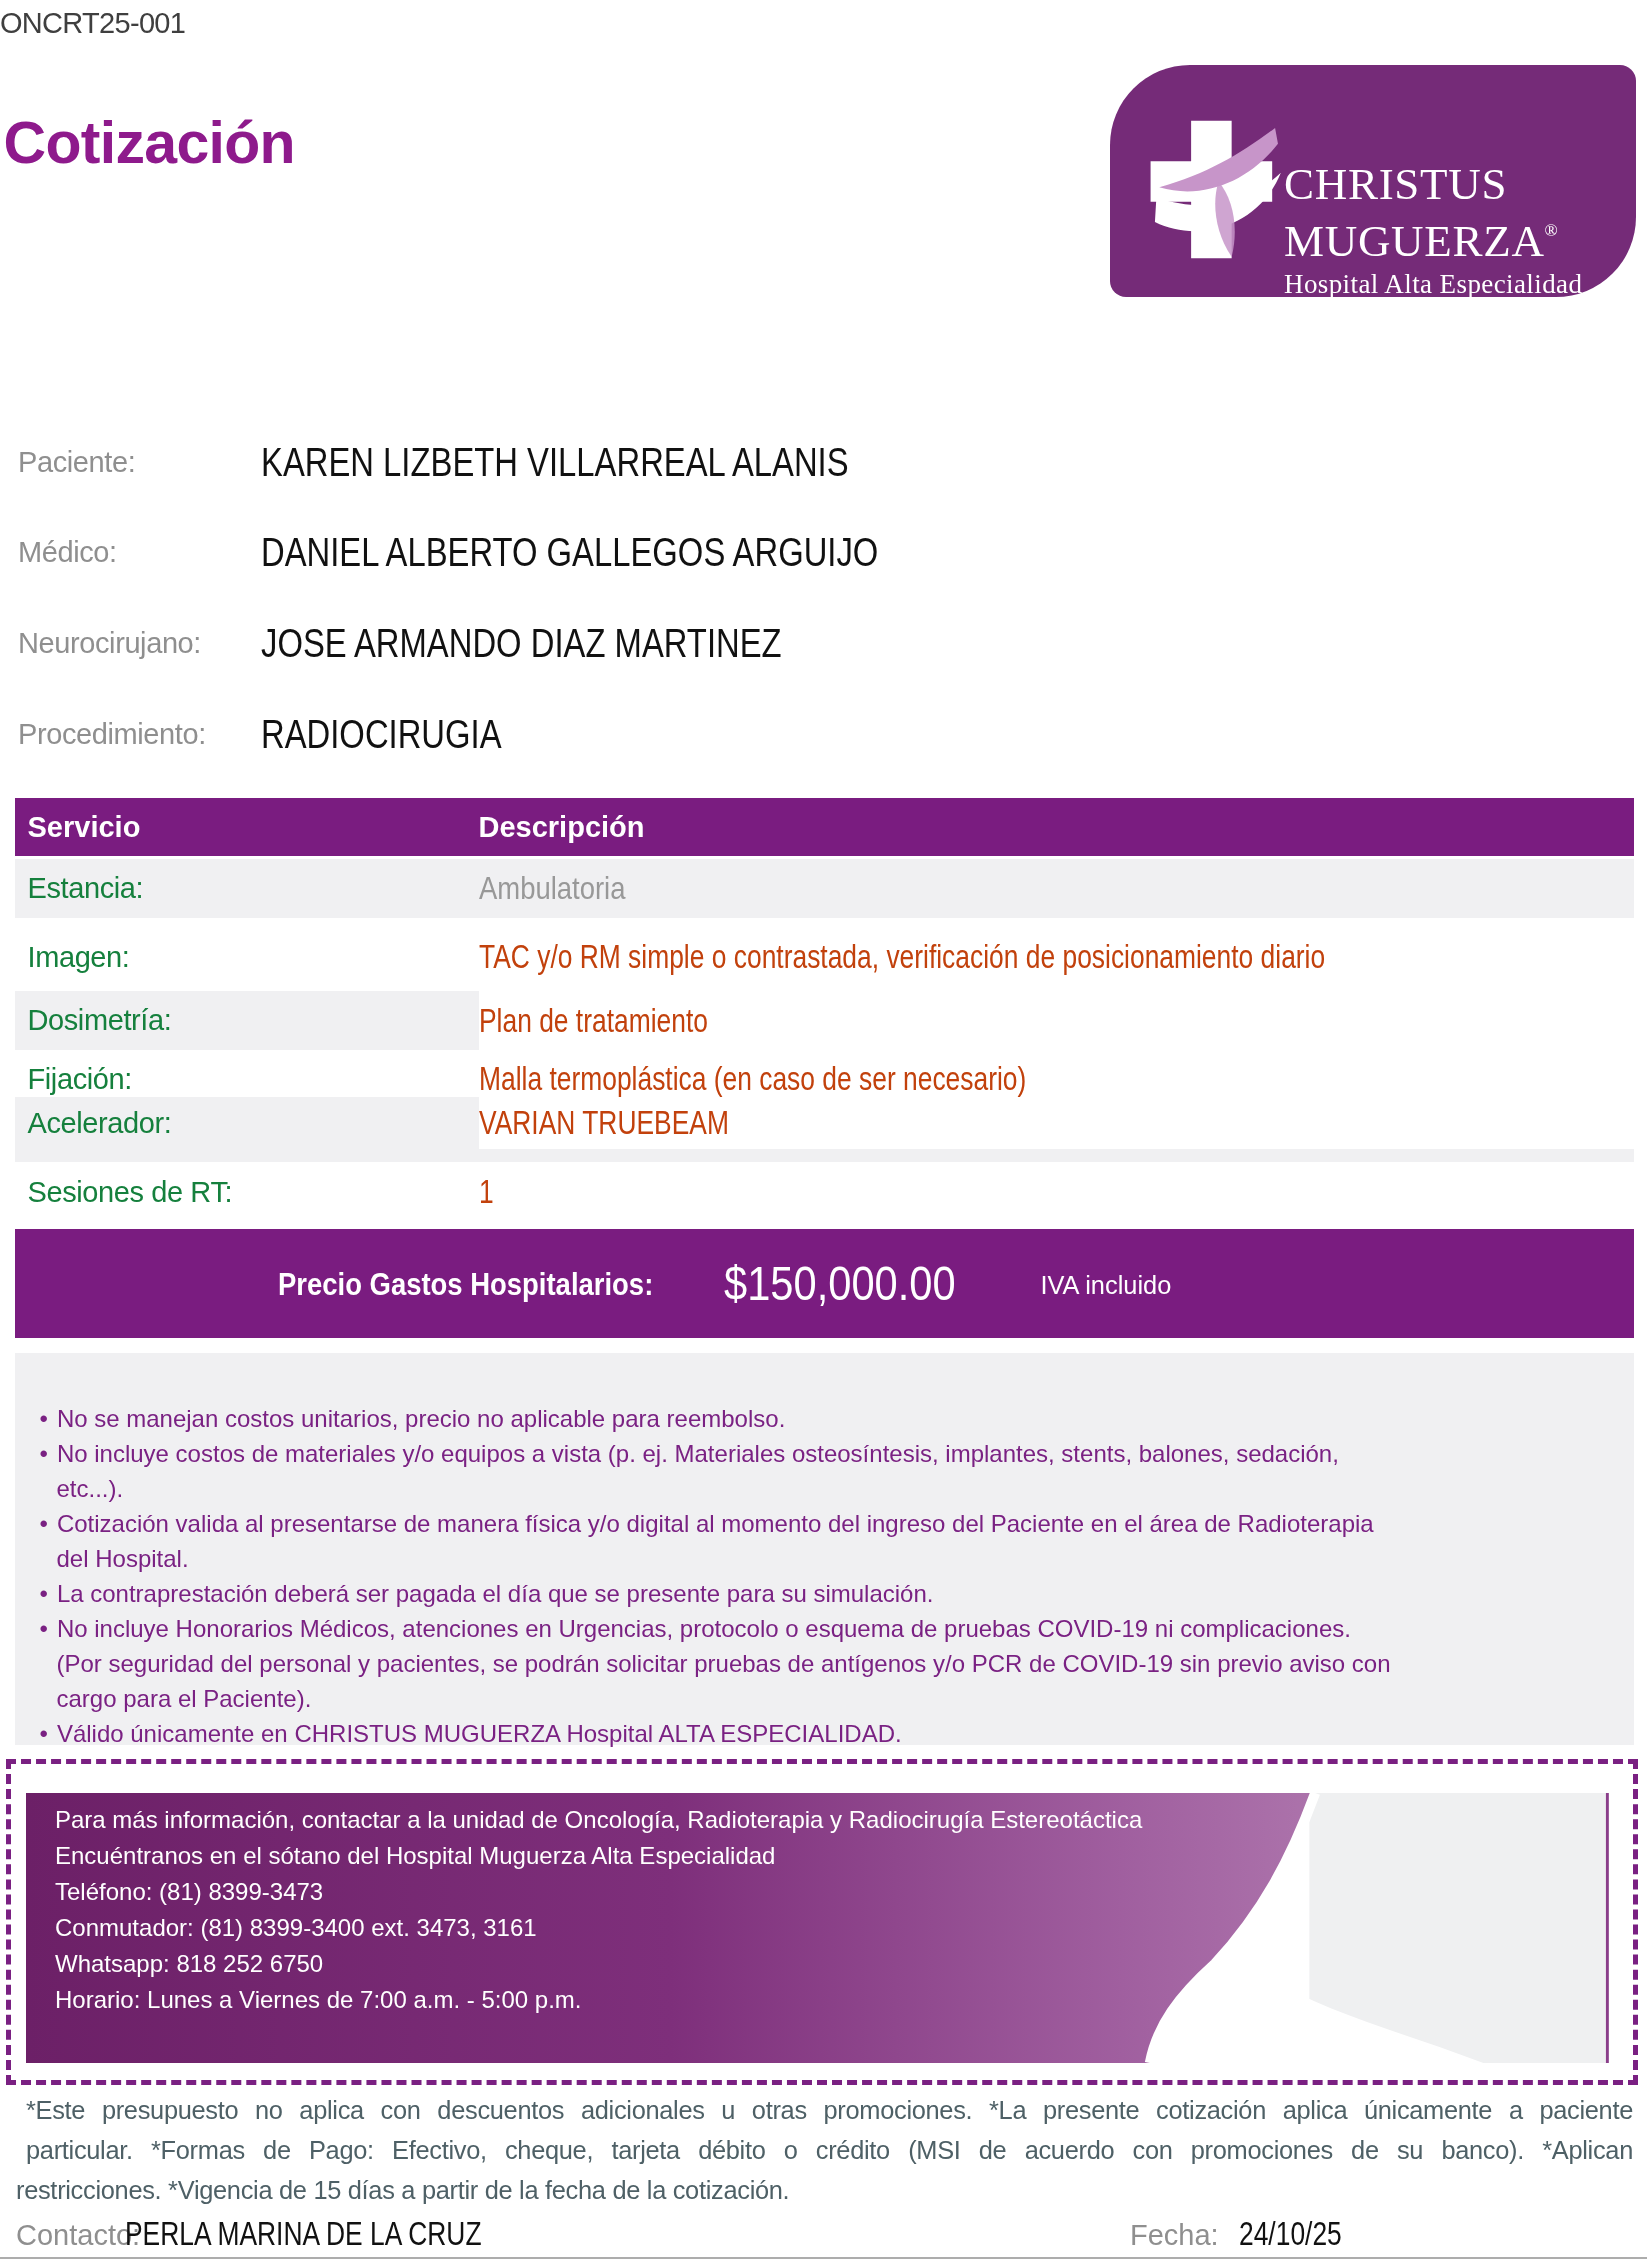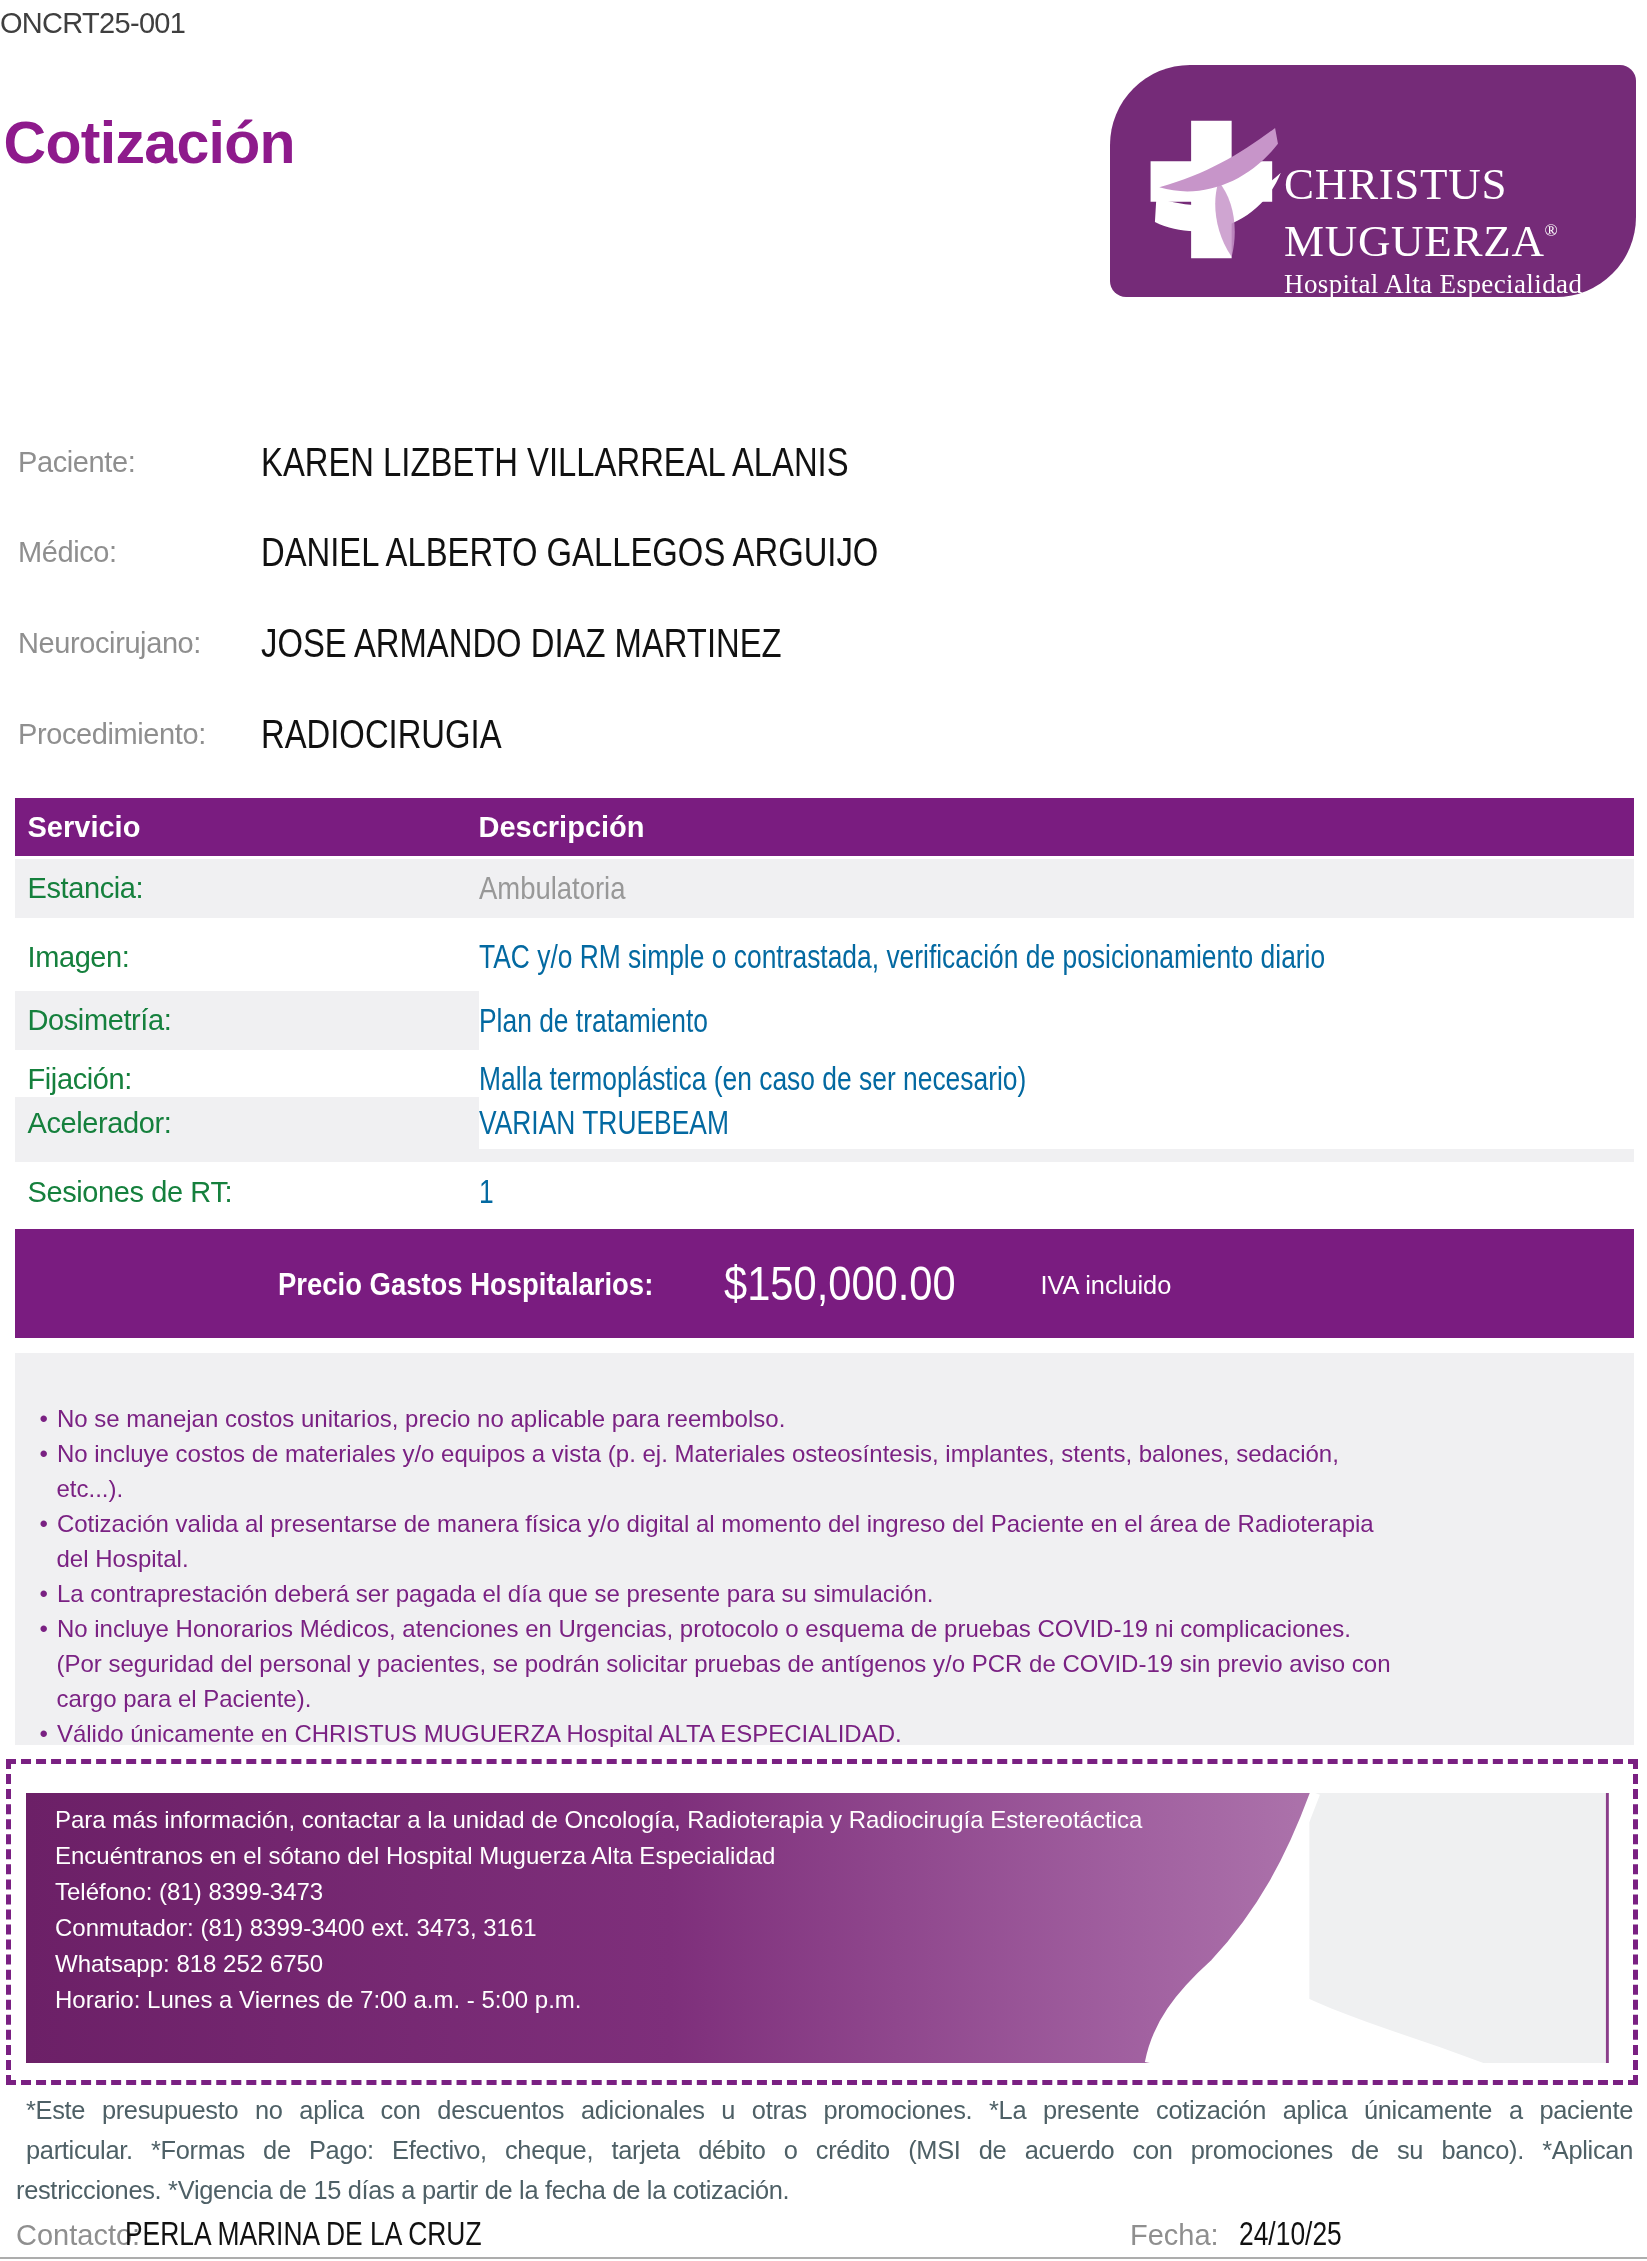--- a/index.html
+++ b/index.html
@@ -29,21 +29,21 @@
   .ilabel{width:243px;font-size:29px;color:#8f8f8f;letter-spacing:-0.4px;flex:none;}
   .ivalue{font-size:41px;color:#111111;}
 
   
   .thead{left:14.5px;top:798px;width:1619px;height:58px;background:#7a1c80;display:flex;align-items:center;}
   .th1{width:464px;padding-left:13px;box-sizing:border-box;font-size:29px;font-weight:bold;color:#ffffff;}
   .th2{font-size:29px;font-weight:bold;color:#ffffff;}
   .trow{left:14.5px;width:1619px;display:flex;align-items:center;}
   .tlabel{width:464px;padding-left:13px;box-sizing:border-box;font-size:29px;color:#15803d;
           letter-spacing:-0.4px;align-self:stretch;display:flex;align-items:center;}
-  .tvalue{font-size:33px;color:#0369a1;}
+  .tvalue{font-size:33px;color:#c2410c;}
   .row-gray{background:#f0f0f2;}
   .cell-gray{background:#f0f0f2;}
   .val-gray{font-size:30.5px;color:#989898;}
   .gray-strip{left:14.5px;top:1149px;width:1619px;height:13px;background:#f0f0f2;}
 
   
   .banner{left:14.5px;top:1229px;width:1619px;height:109px;background:#7a1c80;}
   .banner-label{left:263px;top:38px;font-size:30.5px;font-weight:bold;color:#ffffff;}
   .banner-amount{left:709px;top:26px;font-size:49px;color:#ffffff;}
   .banner-tax{left:1026px;top:42px;font-size:25.4px;color:#ffffff;}

